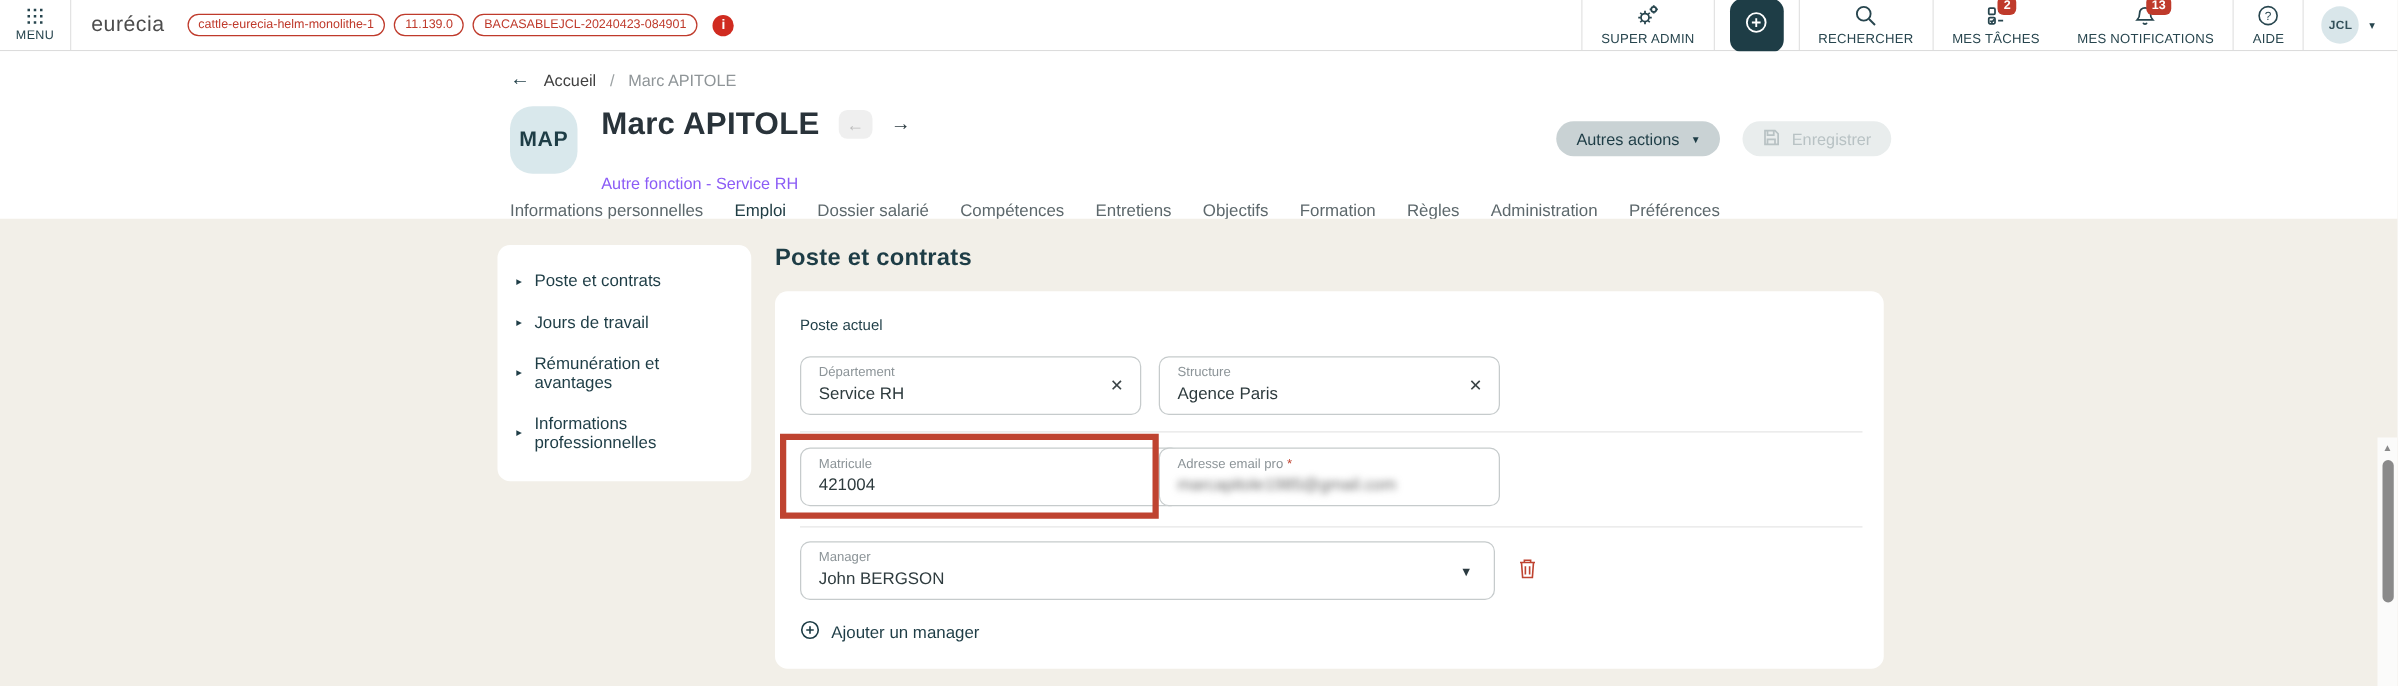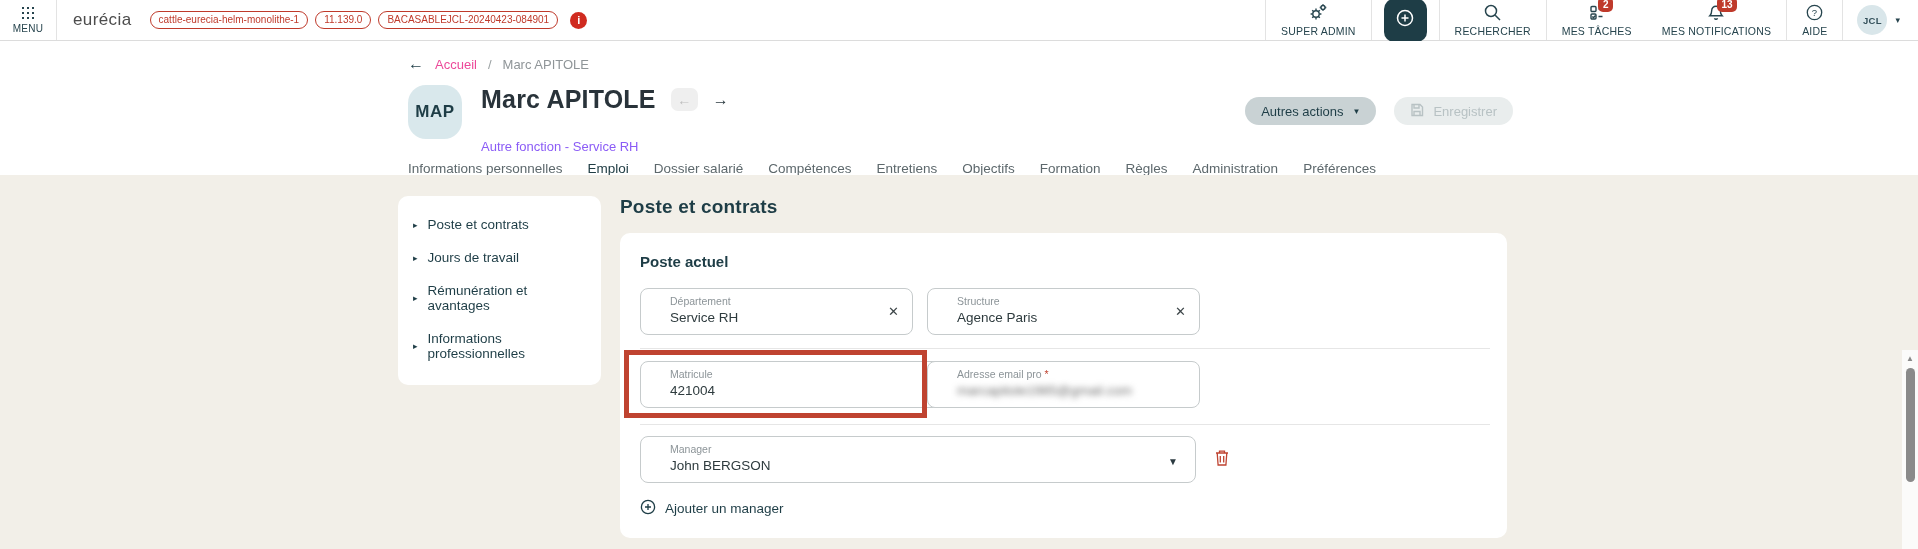--- a/index.html
+++ b/index.html
@@ -26,21 +26,21 @@
   .quick-add-wrap { display:flex; align-items:center; padding:0 12px; }
   .quick-add { width:43px; height:43px; border-radius:10px; background:#1e3d46; display:flex; align-items:center; justify-content:center; cursor:pointer; }
   .user-wrap { display:flex; align-items:center; gap:8px; padding:0 18px 0 14px; cursor:pointer; }
   .avatar-sm { width:30px; height:30px; border-radius:50%; background:#d9e6ea; color:#33505a; font-size:9.5px; font-weight:bold; display:flex; align-items:center; justify-content:center; letter-spacing:.3px;text-align:center; }
   .caret-sm { font-size:9px; color:#27454e; }
 
   
   .page-header { background:#fff; height:134px; padding-left:408px; position:relative; }
   .breadcrumb { padding-top:14px; display:flex; align-items:center; gap:11px; font-size:13px; }
   .bc-back { color:#1e3d46; font-size:16px; cursor:pointer; }
-  .bc-home { color:#ec4899; cursor:pointer; }
+  .bc-home { color:#404040; cursor:pointer; }
   .bc-sep { color:#9aa0a2; }
   .bc-current { color:#8f9598; }
   .profile-row { display:flex; align-items:flex-start; margin-top:12px; }
   .avatar-lg { width:54px; height:54px; border-radius:18px; background:#d9e8ec; color:#1e3d46; display:flex; align-items:center; justify-content:center; font-size:17px; font-weight:bold; letter-spacing:.5px; }
   .name-block { margin-left:19px; }
   .name-row { display:flex; align-items:center; gap:15px; }
   .emp-name { font-size:25px; color:#29333a; font-weight:bold; letter-spacing:.2px; }
   .nav-prev { width:27px; height:23px; border-radius:7px; background:#efefef; color:#bdbdbd; font-size:14px; display:flex; align-items:center; justify-content:center; cursor:default; }
   .nav-next { color:#2b3a40; font-size:16px; cursor:pointer; }
   .emp-subtitle { font-size:13px; color:#8b5cf6; margin-top:25px; }
@@ -54,23 +54,23 @@
   .tab.active { color:#203d44; border-bottom-color:#203d44; font-weight:500; }
 
   
   .content { background:#f2efe8; height:374px; display:flex; align-items:flex-start; padding:21px 0 0 398px; position:relative; }
   .sidebar-card { width:203px; background:#fff; border-radius:10px; padding:21px 10px 6px 15px; }
   .side-item { display:flex; align-items:center; gap:10px; margin-bottom:18px; font-size:13.5px; color:#1e3d46; cursor:pointer; }
   .tri { font-size:9px; color:#1e3d46; }
   .main-col { margin-left:19px; width:887px; }
   .main-title { font-size:19px; font-weight:bold; color:#1e3d46; letter-spacing:.2px; }
   .card { background:#fff; border-radius:10px; margin-top:15px; padding:20px; }
-  .card-title { font-size:15px; font-weight:bold; color:#1e3d46; margin-bottom:18px; }
+  .card-title { font-size:12px; font-weight:normal; color:#1e3d46; margin-bottom:18px; }
   .frow { display:flex; align-items:center; }
-  .field { width:273px; height:47px; border:1px solid #c6cbcc; border-radius:8px; padding:6px 30px 0 29px; position:relative; background:#fff; cursor:text; }
+  .field { width:273px; height:47px; border:1px solid #c6cbcc; border-radius:8px; padding:6px 30px 0 14px; position:relative; background:#fff; cursor:text; }
   .flabel { font-size:10.5px; color:#8c9498; white-space:nowrap; }
   .req { color:#bf4330; }
   .fvalue { font-size:13.5px; color:#2e3b3e; margin-top:3px; white-space:nowrap; }
   .blurred { filter:blur(3px); color:#6b6b6b; }
   .clear-x { position:absolute; right:13px; top:16px; font-size:13px; color:#3c4548; cursor:pointer; line-height:1; }
   .gap14 { width:14px; flex:none; }
   .hline { height:1px; background:#e6e6e6; width:850px; }
   .hl1 { margin:13px 0 12px; }
   .hl2 { margin:16px 0 11px; }
   .matricule-wrap { position:relative; width:273px; flex:none; }

